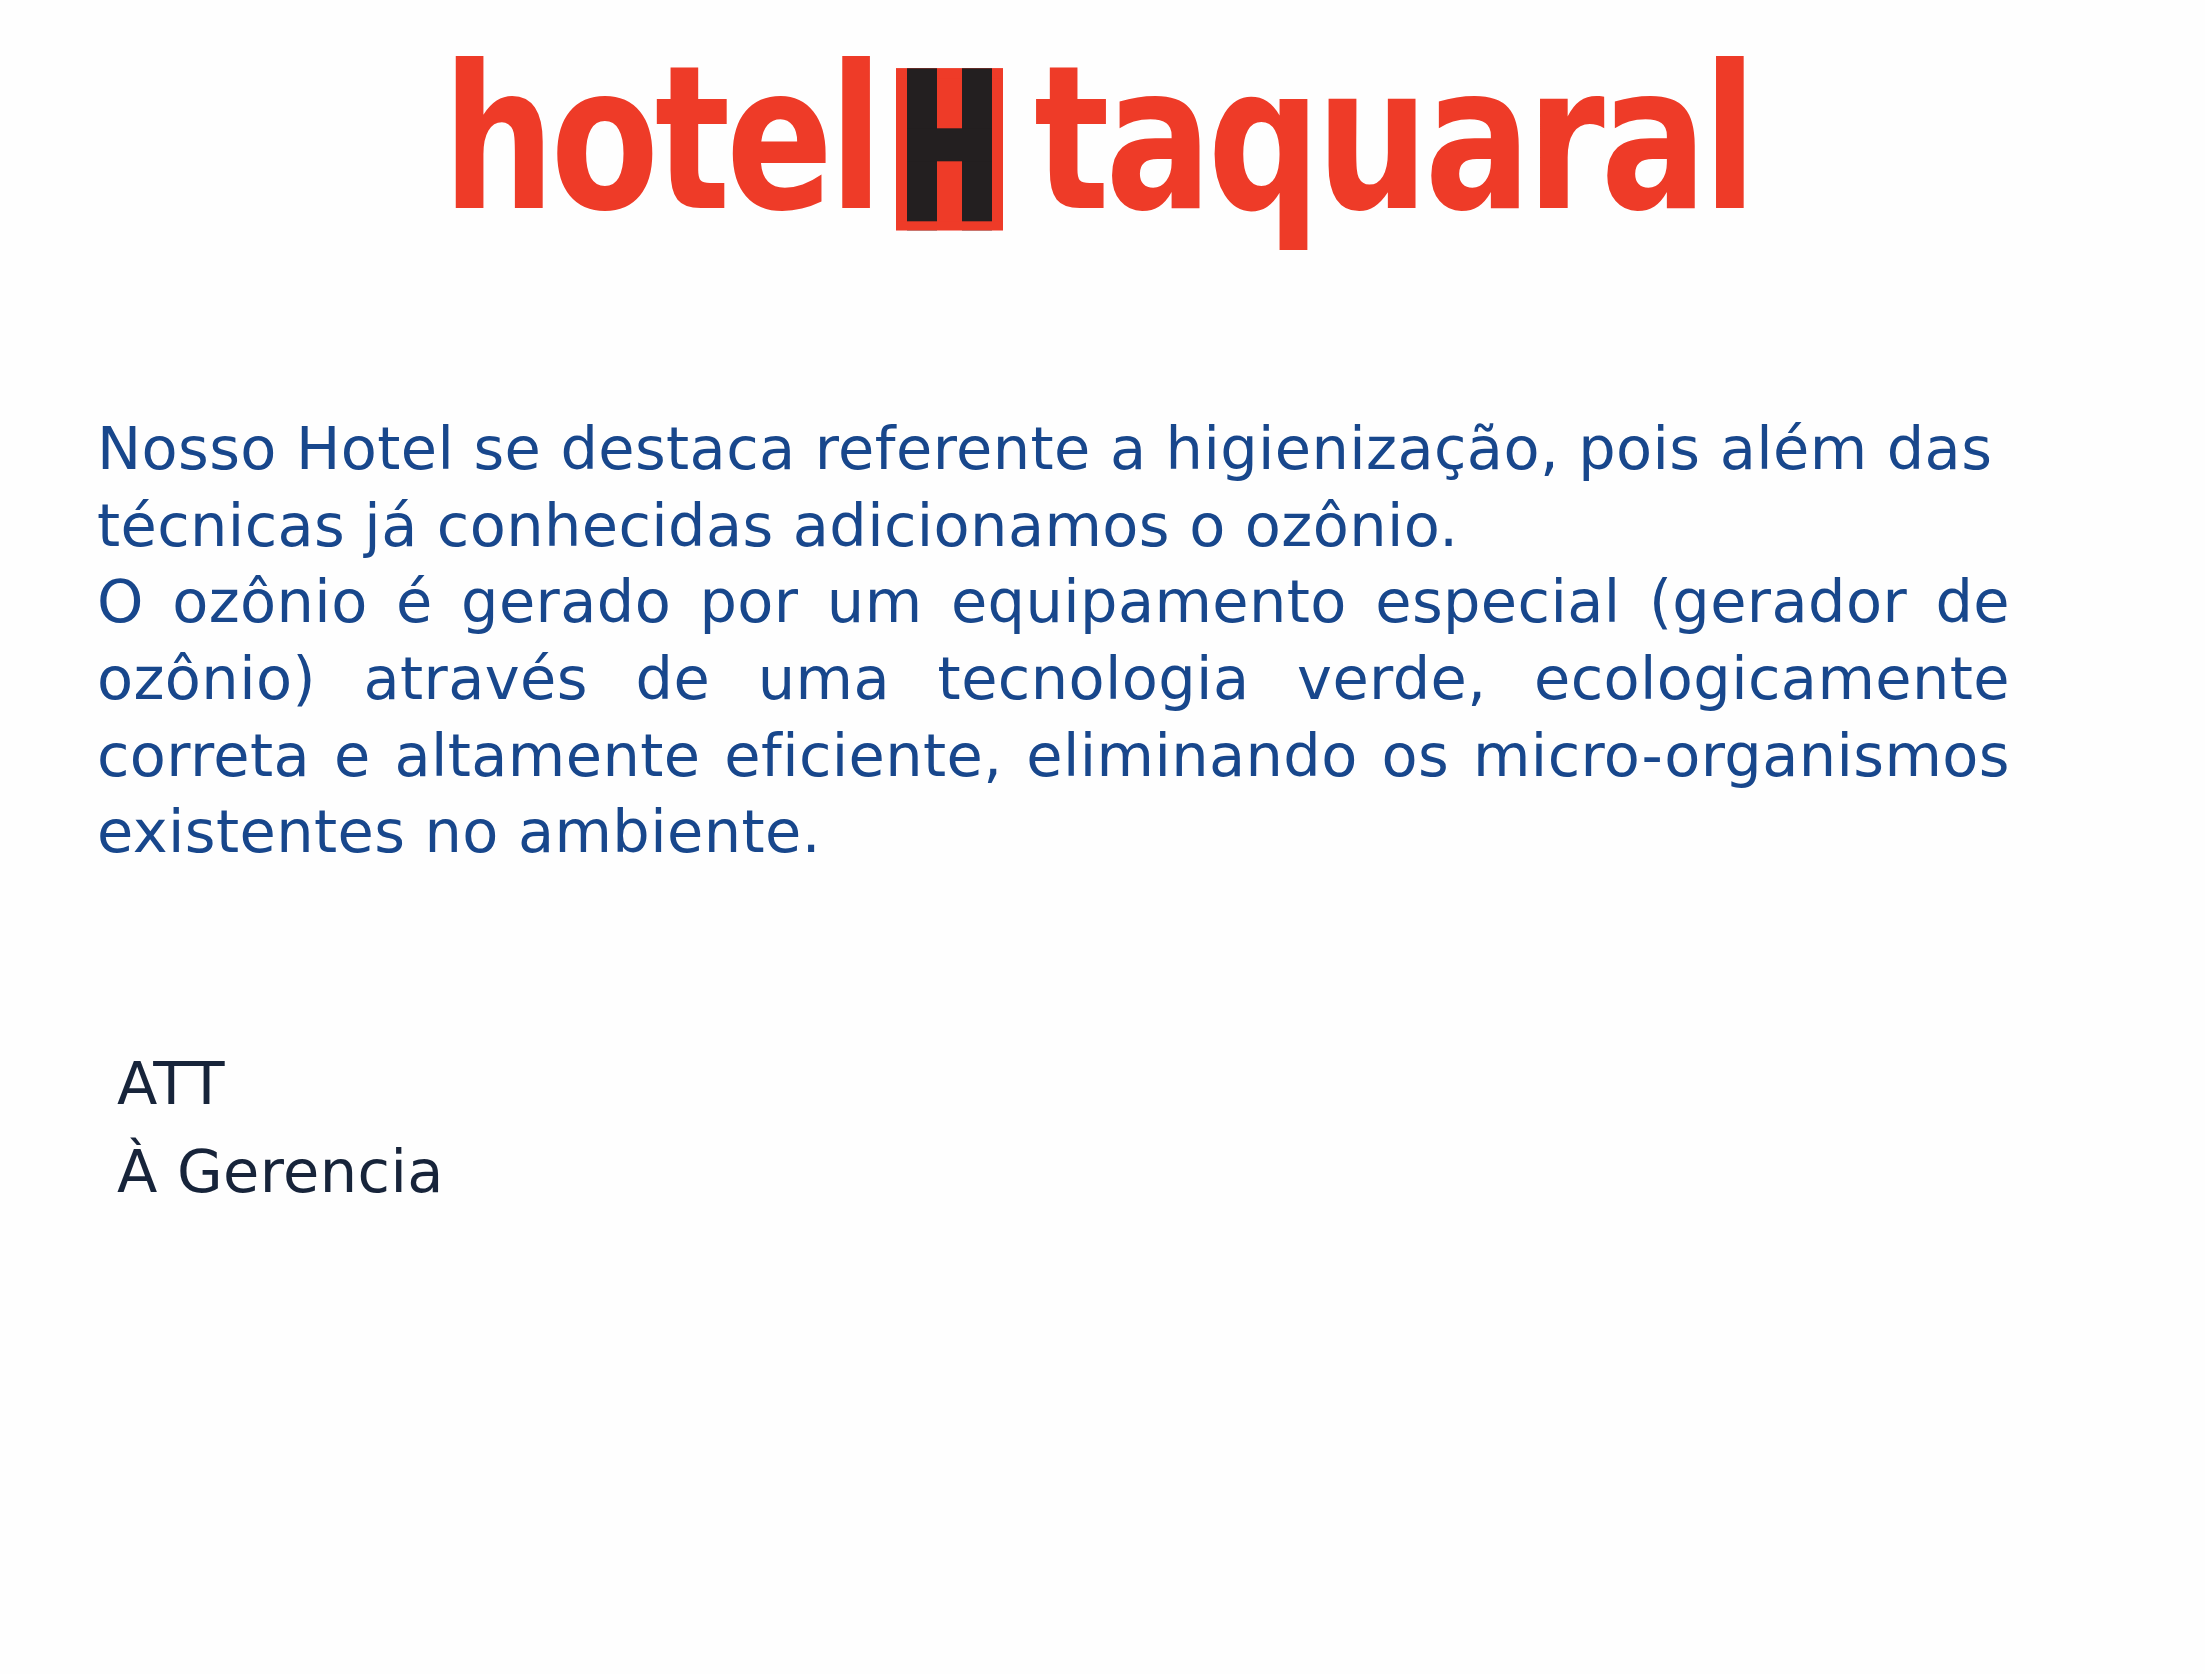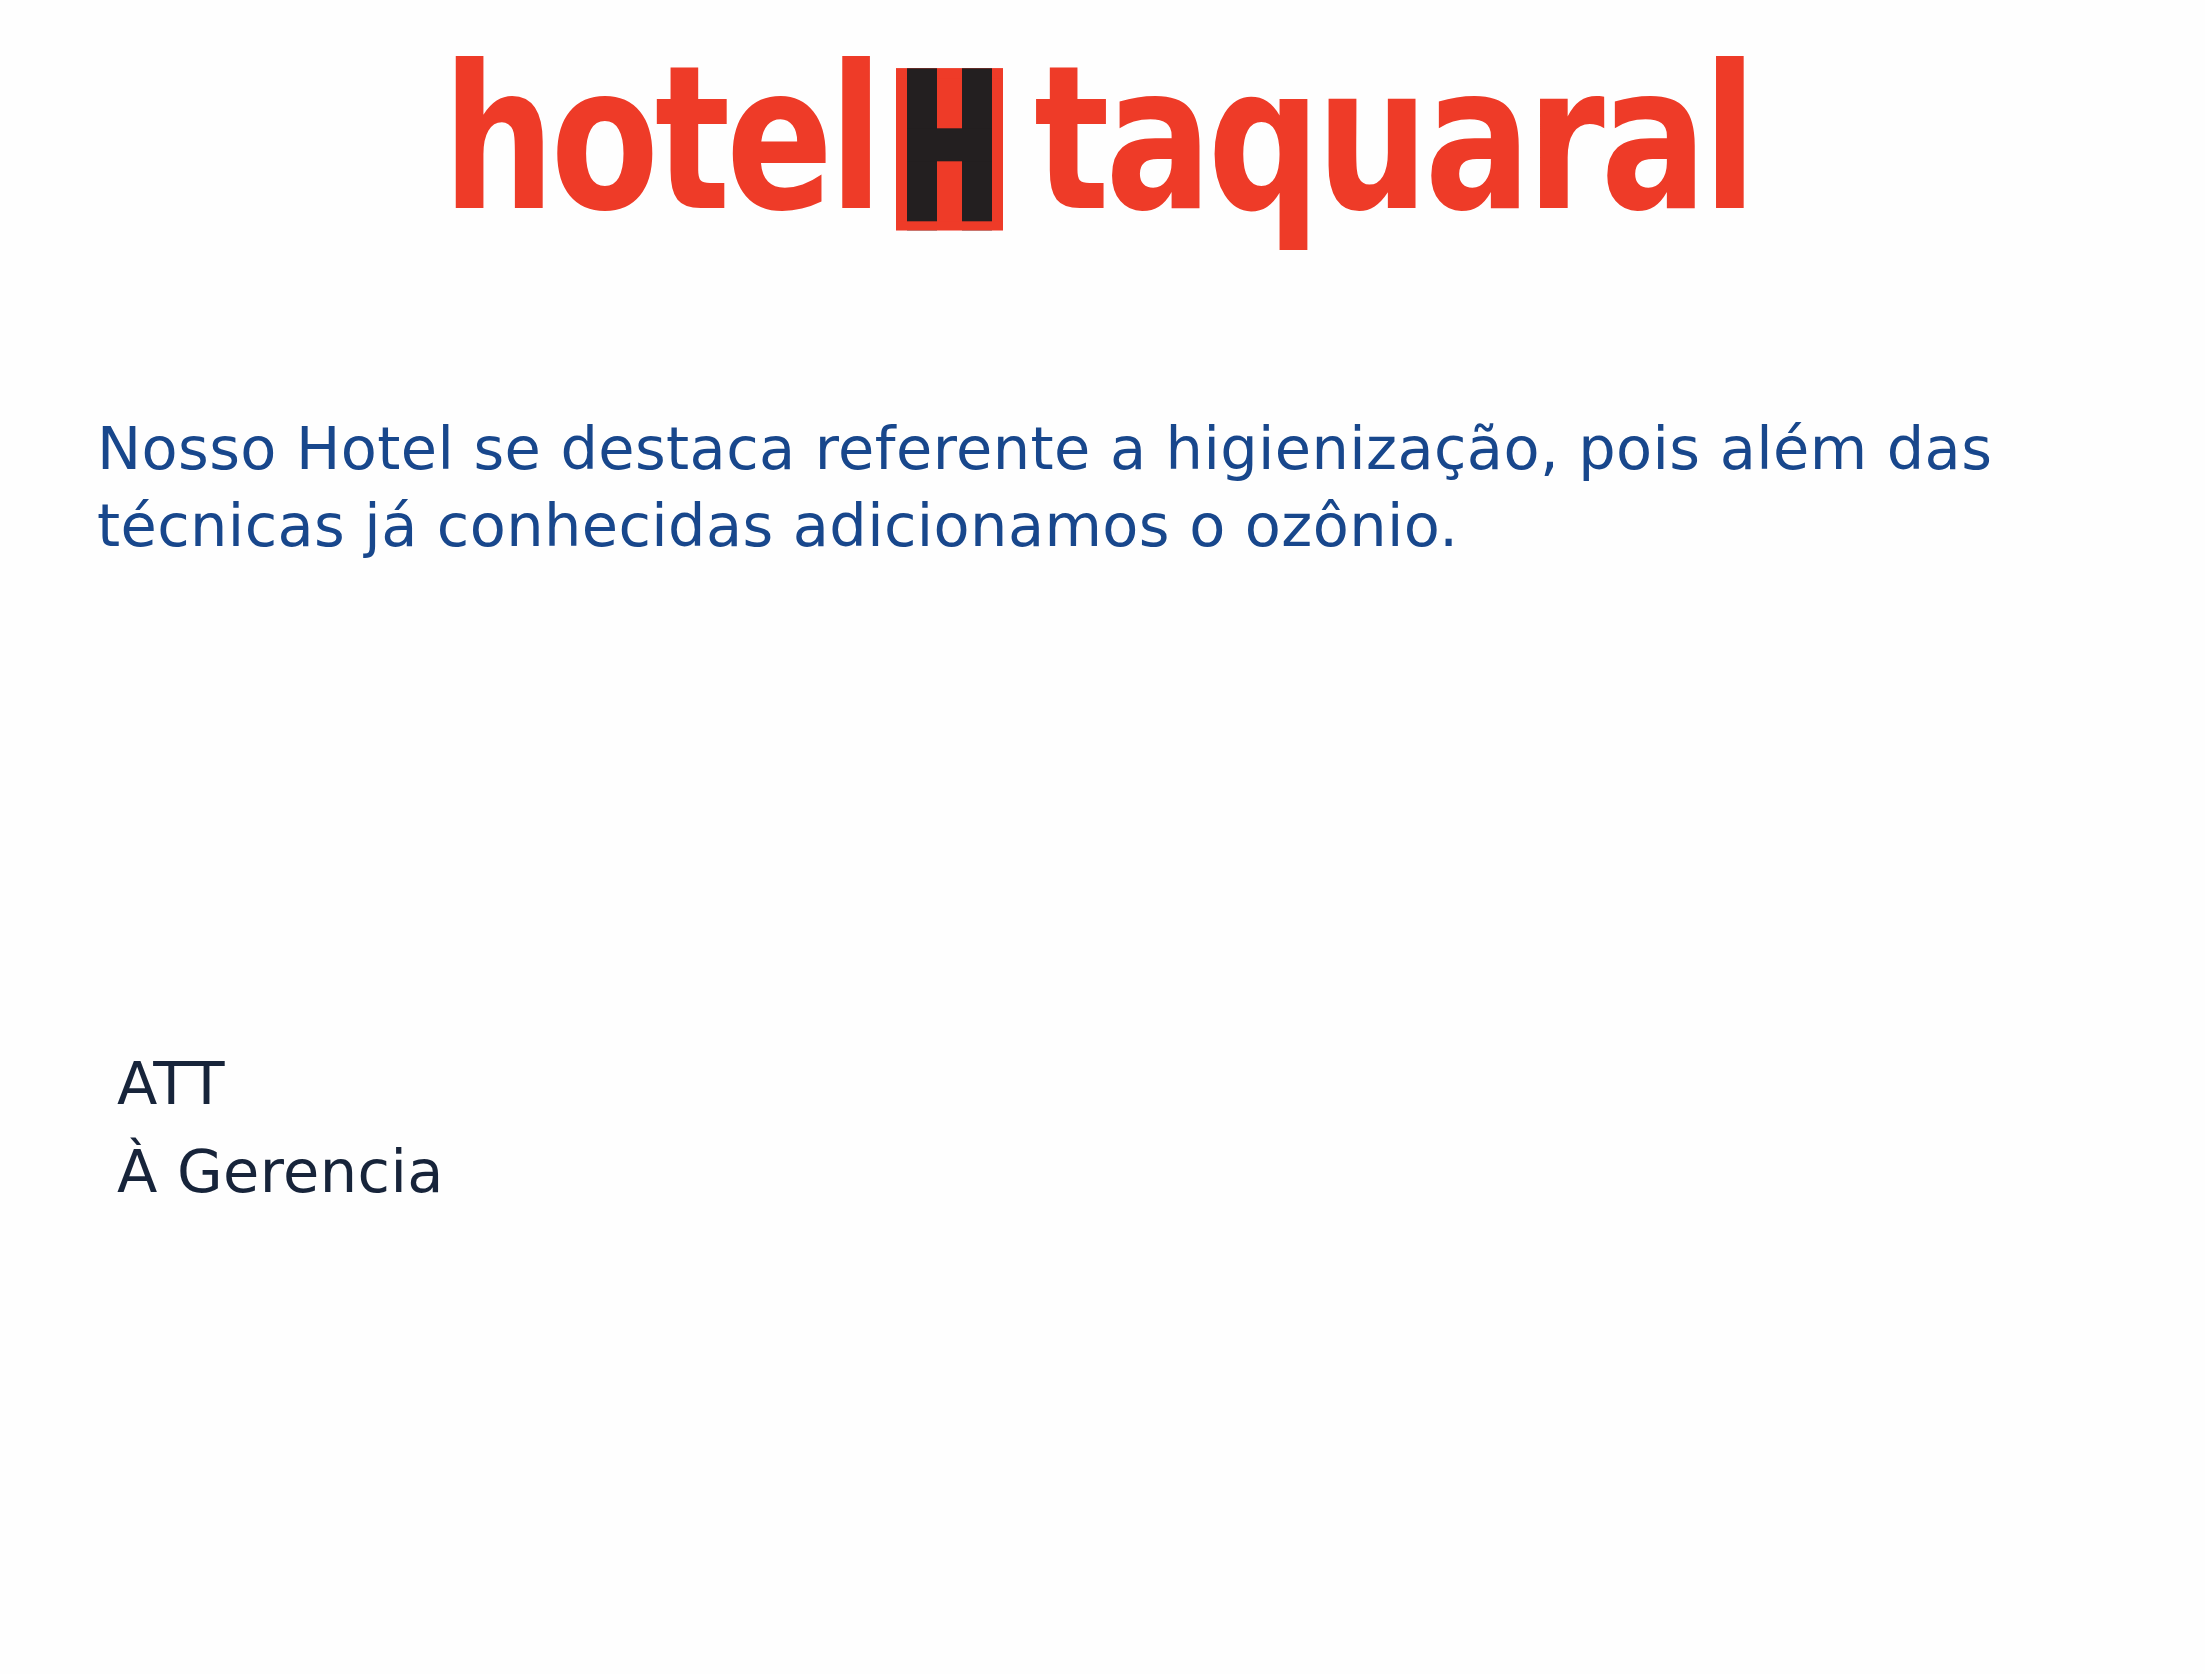--- a/index.html
+++ b/index.html
@@ -138,20 +138,21 @@
         <span class="bar-right"></span>
         <span class="bar-mid"></span>
         <span class="cap-bot"></span>
       </span>
       <span class="logo-word">taquaral</span>
     </div>
   </div>
 
   <div class="letter">
     <p class="para first">Nosso Hotel se destaca referente a higienização, pois além das técnicas já conhecidas adicionamos o ozônio.</p>
+    <p class="para justify">O ozônio é gerado por um equipamento especial (gerador de ozônio) através de uma tecnologia verde, ecologicamente correta e altamente eficiente, eliminando os micro-organismos existentes no ambiente.</p>
   </div>
 
   <div class="signature">
     <p class="sig-line">ATT</p>
     <p class="sig-line">À Gerencia</p>
   </div>
 
 </div>
 
 

